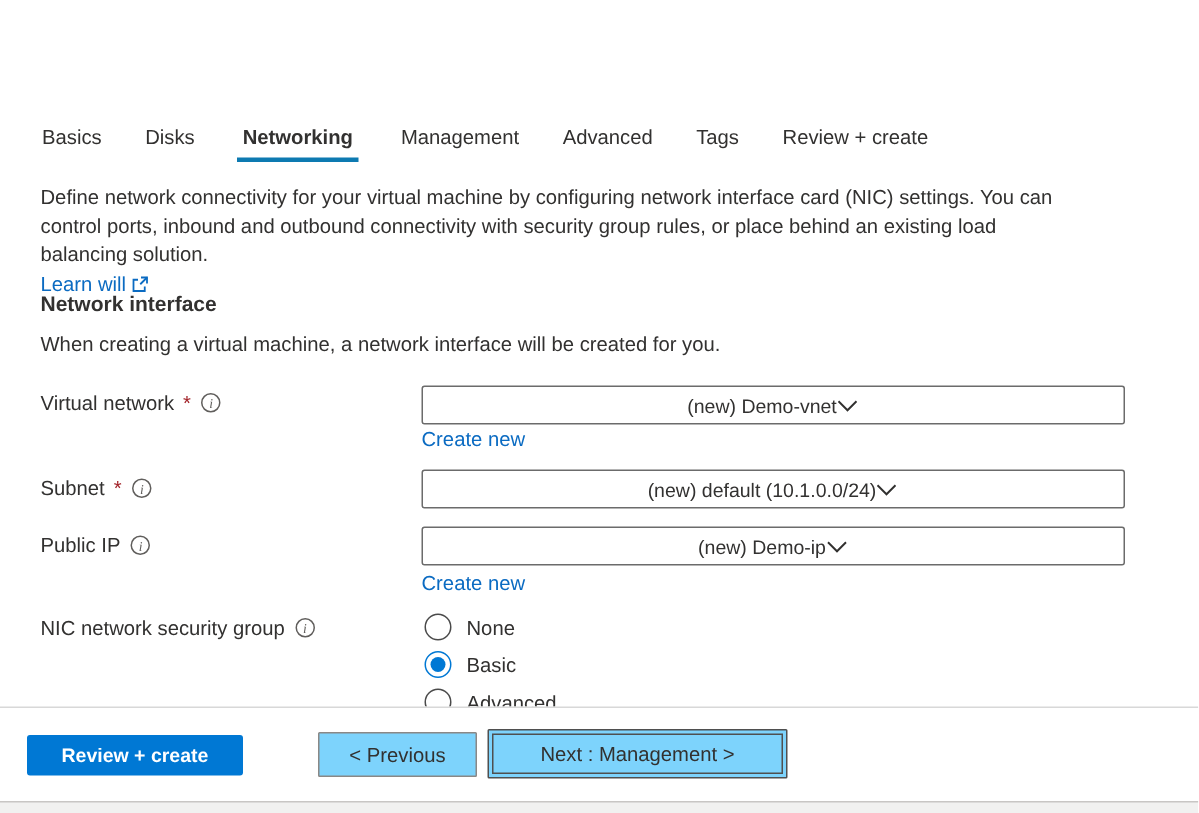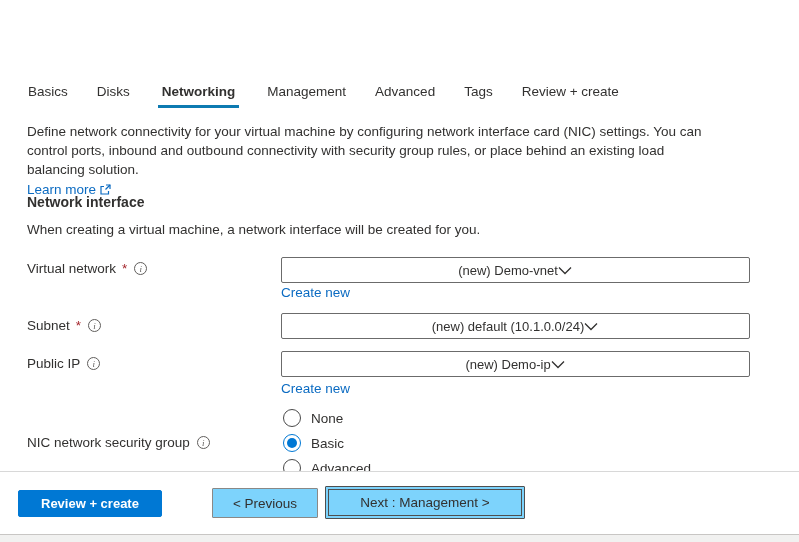--- a/index.html
+++ b/index.html
@@ -248,21 +248,21 @@
     <div class="tab active">Networking</div>
     <div class="tab">Management</div>
     <div class="tab">Advanced</div>
     <div class="tab">Tags</div>
     <div class="tab">Review + create</div>
   </div>
 
   <div class="description">
     <span>Define network connectivity for your virtual machine by configuring network interface card (NIC) settings. You can control ports, inbound and outbound connectivity with security group rules, or place behind an existing load balancing solution.</span><br>
     <a class="link learn-more">
-      <span>Learn more</span>
+      <span>Learn will</span>
       <span class="ext-icon">
         <svg width="11" height="11" viewBox="0 0 11 11" fill="none" stroke="#0b6bc2" stroke-width="1.2">
           <path d="M4 2.5 H1 V10 H8.5 V7"></path>
           <path d="M6 1 H10 V5"></path>
           <path d="M10 1 L5.5 5.5"></path>
         </svg>
       </span>
     </a>
   </div>
 
@@ -305,21 +305,21 @@
   <div class="dropdown" style="top: 351px;">
     <span>(new) Demo-ip</span>
     <span class="chevron">
       <svg width="14" height="9" viewBox="0 0 14 9" fill="none" stroke="#323130" stroke-width="1.3">
         <path d="M1 1.5 L7 7.5 L13 1.5"></path>
       </svg>
     </span>
   </div>
   <a class="link create-new" style="top: 381px;">Create new</a>
 
-  <div class="field-label" style="top: 411px; margin-top: 24px;">
+  <div class="field-label" style="top: 411px;">
     <span>NIC network security group</span>
     <span class="info-icon"></span>
   </div>
   <div class="radio-row" style="top: 409px;">
     <span class="radio-circle"></span>
     <span class="radio-label">None</span>
   </div>
   <div class="radio-row" style="top: 434px;">
     <span class="radio-circle selected"></span>
     <span class="radio-label">Basic</span>

